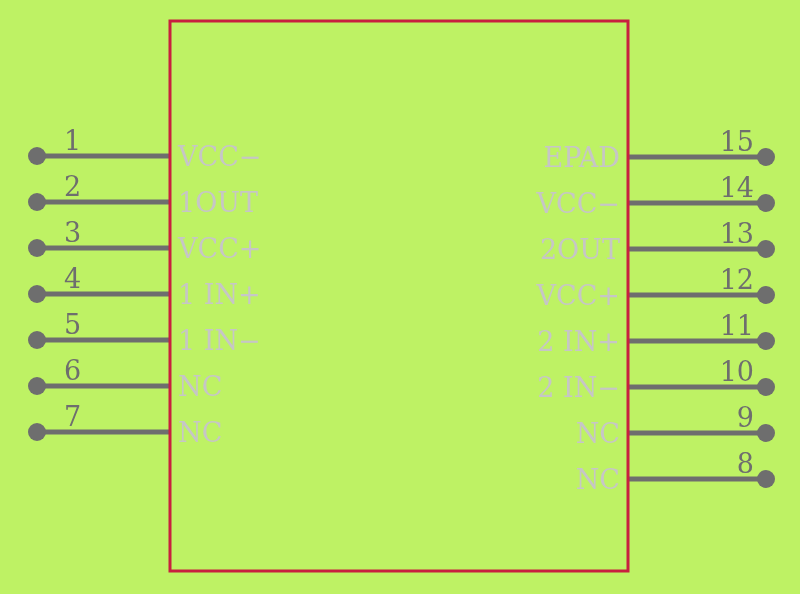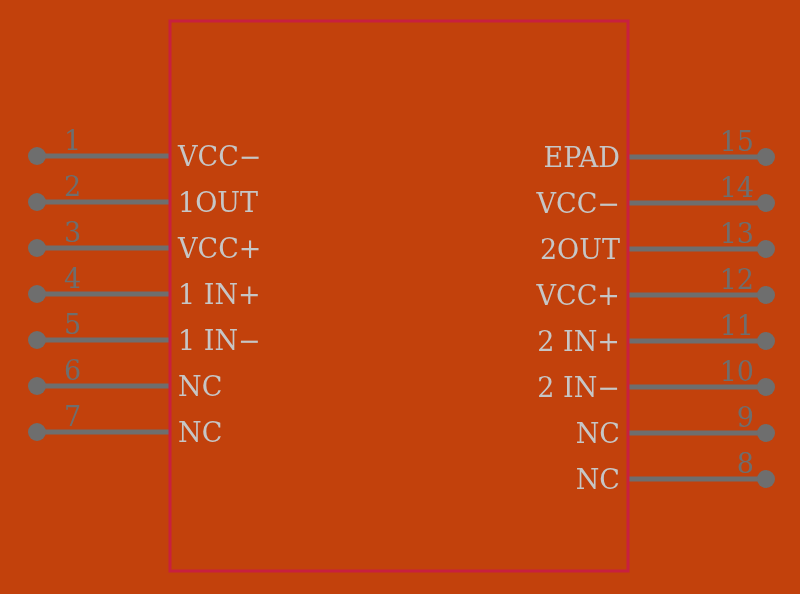--- a/index.html
+++ b/index.html
@@ -44,21 +44,21 @@
     font-size: 27px;
   }
   .pin-number-left  { text-anchor: start; }
   .pin-number-right { text-anchor: end; }
   .pin-label-left   { text-anchor: start; }
   .pin-label-right  { text-anchor: end; }
 </style>
 </head>
 <body>
 
-<div id="symbol-canvas" style="width: 800px; height: 594px; background: #c2410c;">
+<div id="symbol-canvas" style="width: 800px; height: 594px; background: #bef264;">
   <svg id="symbol-svg" width="800" height="594" viewBox="0 0 800 594" xmlns="http://www.w3.org/2000/svg">
 
     <g id="pins-left-group">
         <line x1="37" y1="156" x2="170" y2="156" stroke="#6e6e6e" stroke-width="5" class="pin-line"></line>
         <circle cx="37" cy="156" r="9" fill="#6e6e6e" class="pin-dot"></circle>
         <line x1="37" y1="202" x2="170" y2="202" stroke="#6e6e6e" stroke-width="5" class="pin-line"></line>
         <circle cx="37" cy="202" r="9" fill="#6e6e6e" class="pin-dot"></circle>
         <line x1="37" y1="248" x2="170" y2="248" stroke="#6e6e6e" stroke-width="5" class="pin-line"></line>
         <circle cx="37" cy="248" r="9" fill="#6e6e6e" class="pin-dot"></circle>
         <line x1="37" y1="294" x2="170" y2="294" stroke="#6e6e6e" stroke-width="5" class="pin-line"></line>

